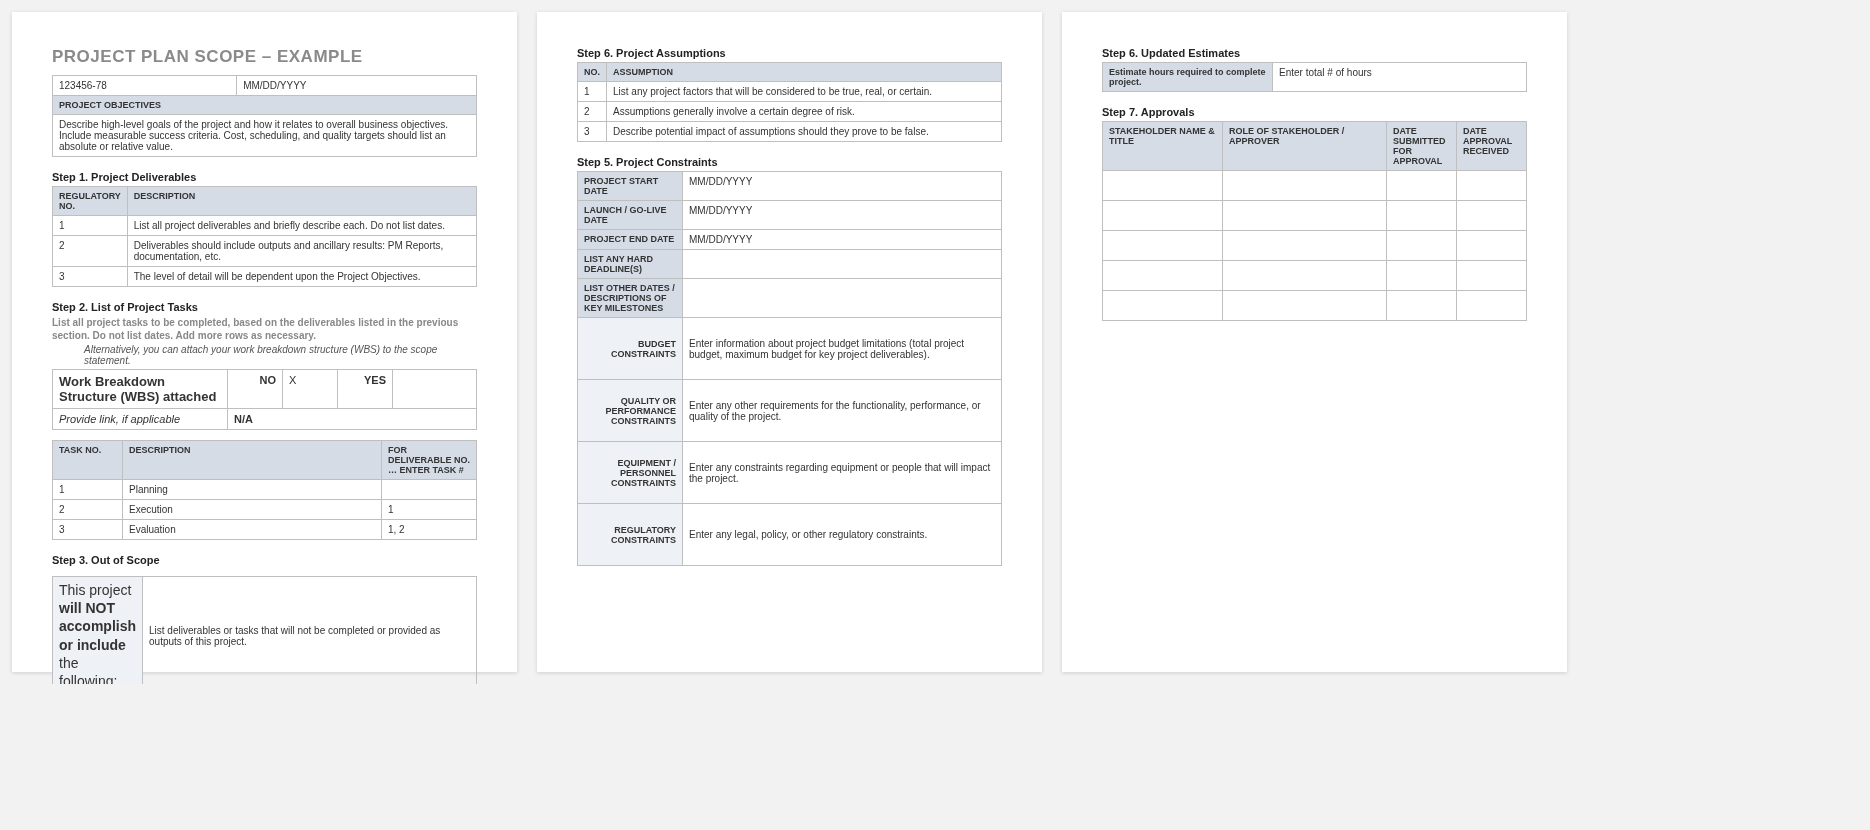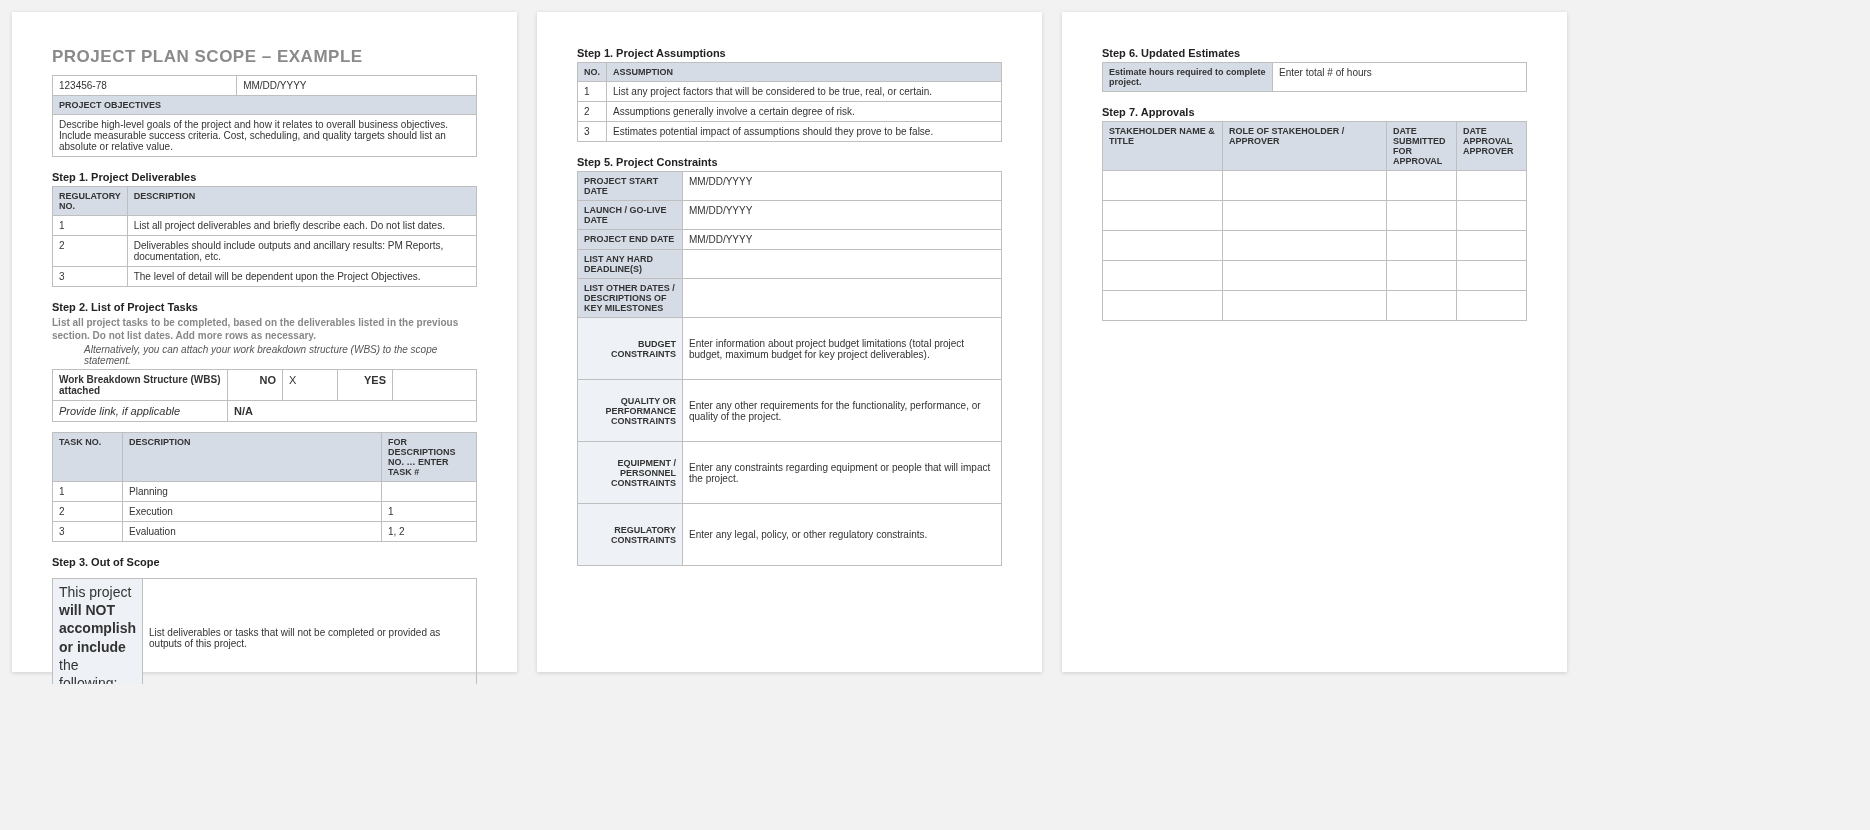--- a/index.html
+++ b/index.html
@@ -68,21 +68,21 @@
     color: #555;
     font-size: 10px;
     margin-bottom: 3px;
     margin-left: 32px;
   }
   .wbs-table td, .wbs-table th {
     font-size: 11px;
   }
   .wbs-table .label-cell {
     font-weight: 700;
-    font-size: 10px;
+    font-size: 13px;
   }
   .wbs-table .yn-label {
     text-align: right;
     font-weight: 700;
   }
   .oos-table td.side {
     background: #eef1f5;
     width: 70px;
     font-size: 14px;
     line-height: 1.3;
@@ -165,21 +165,21 @@
         <td colspan="4" style="font-weight:700">N/A</td>
       </tr>
     </tbody>
       </table>
 
     <table>
       <tbody>
           <tr>
         <th style="width:70px">TASK NO.</th>
         <th>DESCRIPTION</th>
-        <th style="width:95px">FOR DESCRIPTIONS NO. … ENTER TASK #</th>
+        <th style="width:95px">FOR DELIVERABLE NO. … ENTER TASK #</th>
       </tr>
       <tr>
             <td>1</td>
             <td>Planning</td>
             <td></td>
           </tr>
       <tr>
             <td>2</td>
             <td>Execution</td>
             <td>1</td>
@@ -199,38 +199,38 @@
         <td class="side" style="height:60px;vertical-align:middle">
           <span>This project </span><b>will NOT accomplish or include</b><span> the following:</span>
         </td>
         <td style="vertical-align:middle">List deliverables or tasks that will not be completed or provided as outputs of this project.</td>
       </tr>
     </tbody>
       </table>
   </div>
 
   <div class="page">
-    <div class="step-h" style="margin-top:0">Step 1. Project Assumptions</div>
+    <div class="step-h" style="margin-top:0">Step 6. Project Assumptions</div>
     <table>
       <tbody>
           <tr>
         <th style="width:28px">NO.</th>
         <th>ASSUMPTION</th>
       </tr>
       <tr>
             <td>1</td>
             <td>List any project factors that will be considered to be true, real, or certain.</td>
           </tr>
       <tr>
             <td>2</td>
             <td>Assumptions generally involve a certain degree of risk.</td>
           </tr>
       <tr>
             <td>3</td>
-            <td>Estimates potential impact of assumptions should they prove to be false.</td>
+            <td>Describe potential impact of assumptions should they prove to be false.</td>
           </tr>
     </tbody>
       </table>
 
     <div class="step-h">Step 5. Project Constraints</div>
     <table class="constraints-table">
       <tbody>
           <tr>
             <th class="side">PROJECT START DATE</th>
             <td>MM/DD/YYYY</td>
@@ -282,21 +282,21 @@
     </tbody>
       </table>
 
     <div class="step-h">Step 7. Approvals</div>
     <table class="approve-table">
       <tbody>
           <tr>
         <th style="width:120px">STAKEHOLDER NAME &amp; TITLE</th>
         <th>ROLE OF STAKEHOLDER / APPROVER</th>
         <th style="width:70px">DATE SUBMITTED FOR APPROVAL</th>
-        <th style="width:70px">DATE APPROVAL APPROVER</th>
+        <th style="width:70px">DATE APPROVAL RECEIVED</th>
       </tr>
       <tr>
             <td></td>
             <td></td>
             <td></td>
             <td></td>
           </tr>
       <tr>
             <td></td>
             <td></td>

